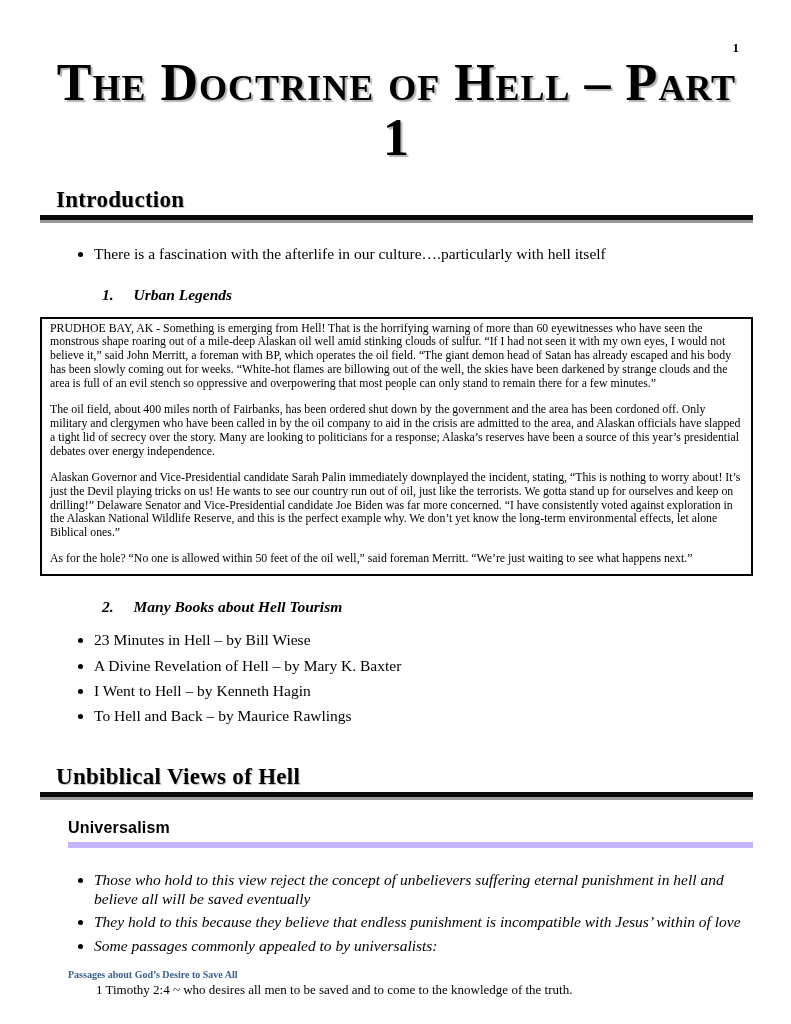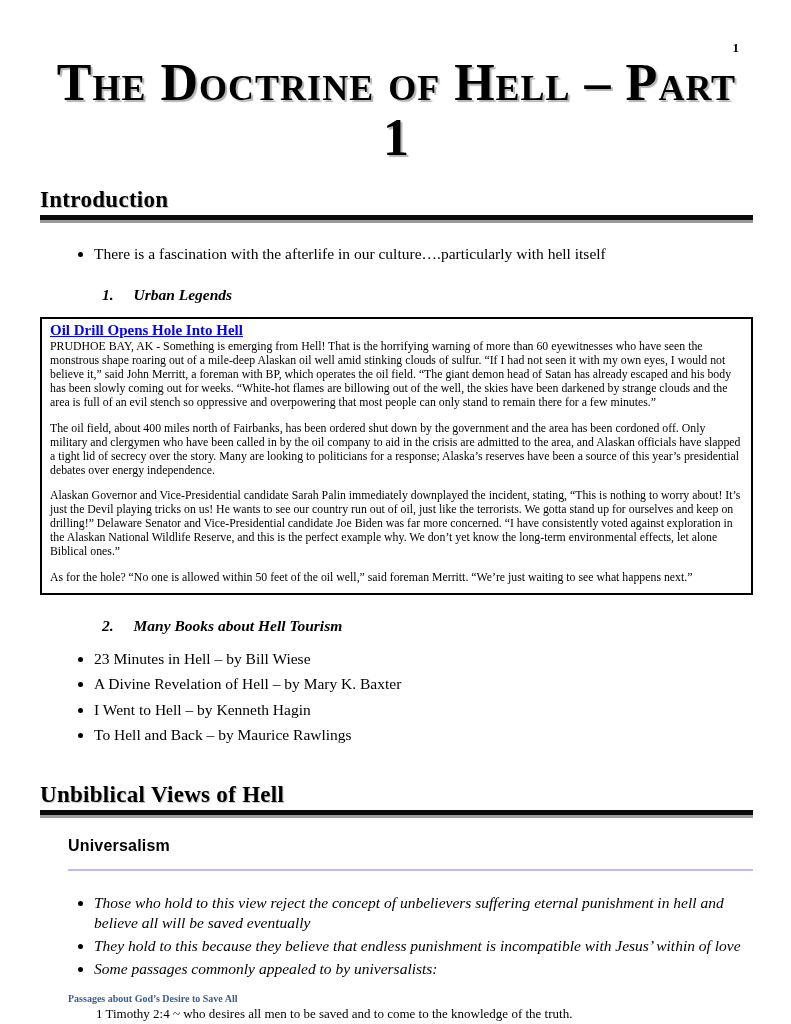--- a/index.html
+++ b/index.html
@@ -26,21 +26,21 @@
     margin: 26px 4px 0 4px;
     text-align: center;
     font-size: 52px;
     font-weight: bold;
     font-variant: small-caps;
     letter-spacing: 1px;
     line-height: 1.05;
     text-shadow: 2px 2px 1px #b4b4b4;
   }
   .section-heading {
-    margin: 22px 0 0 0;
+    margin: 22px 0 0 16px;
     font-size: 23px;
     font-weight: bold;
     letter-spacing: 0.3px;
     text-shadow: 1px 1px 0 #c8c8c8;
   }
   .rule {
     height: 5px;
     background: #0a0a0a;
     margin-top: 2px;
     box-shadow: 0 3px 0 #9b9b9b;
@@ -80,22 +80,22 @@
   .article-box p:last-child { margin-bottom: 0; }
   ul.books-list { margin-top: 14px; }
   ul.books-list li { margin-bottom: 6px; }
   .heading-gap { margin-top: 38px; }
   .sub-heading {
     margin: 22px 0 0 28px;
     font-family: "Liberation Sans", sans-serif;
     font-size: 16px;
     font-weight: bold;
     letter-spacing: 0.2px;
-    padding-bottom: 14px;
-    border-bottom: 2px solid #c4b5fd;
+    padding-bottom: 5px;
+    border-bottom: 6px solid #c4b5fd;
   }
   ul.universalism-bullets { margin-top: 22px; font-style: italic; }
   ul.universalism-bullets li { margin-bottom: 4px; }
   .passage-title {
     margin: 14px 0 0 28px;
     font-size: 10px;
     font-weight: bold;
     color: var(--passage_heading, #365F91);
   }
   .verse {
@@ -118,23 +118,20 @@
   <ul class="bullets intro-bullets">
     <li>There is a fascination with the afterlife in our culture….particularly with hell itself</li>
   </ul>
 
   <div class="numbered">
     <span class="num">1.</span>
     <span>Urban Legends</span>
   </div>
 
   <div class="article-box">
-    <div class="headline">
-      <a href="#">Oil Drill Opens Hole Into Hell</a>
-    </div>
     <p>PRUDHOE BAY, AK -  Something is emerging from Hell!  That is the horrifying warning of more than 60 eyewitnesses who have seen the monstrous shape roaring out of a mile-deep Alaskan oil well amid stinking clouds of sulfur.  “If I had not seen it with my own eyes, I would not believe it,” said John Merritt, a foreman with BP, which operates the oil field.  “The giant demon head of Satan has already escaped and his body has been slowly coming out for weeks.  “White-hot flames are billowing out of the well, the skies have been darkened by strange clouds and the area is full of an evil stench so oppressive and overpowering that most people can only stand to remain there for a few minutes.”</p>
     <p>The oil field, about 400 miles north of Fairbanks, has been ordered shut down by the government and the area has been cordoned off. Only military and clergymen who have been called in by the oil company to aid in the crisis are admitted to the area, and Alaskan officials have slapped a tight lid of secrecy over the story.  Many are looking to politicians for a response; Alaska’s reserves have been a source of this year’s presidential debates over energy independence.</p>
     <p>Alaskan Governor and Vice-Presidential candidate Sarah Palin immediately downplayed the incident, stating, “This is nothing to worry about! It’s just the Devil playing tricks on us! He wants to see our country run out of oil, just like the terrorists. We gotta stand up for ourselves and keep on drilling!”  Delaware Senator and Vice-Presidential candidate Joe Biden was far more concerned. “I have consistently voted against exploration in the Alaskan National Wildlife Reserve, and this is the perfect example why. We don’t yet know the long-term environmental effects, let alone Biblical ones.”</p>
     <p>As for the hole? “No one is allowed within 50 feet of the oil well,” said foreman Merritt. “We’re just waiting to see what happens next.”</p>
   </div>
 
   <div class="numbered">
     <span class="num">2.</span>
     <span>Many Books about Hell Tourism</span>
   </div>

